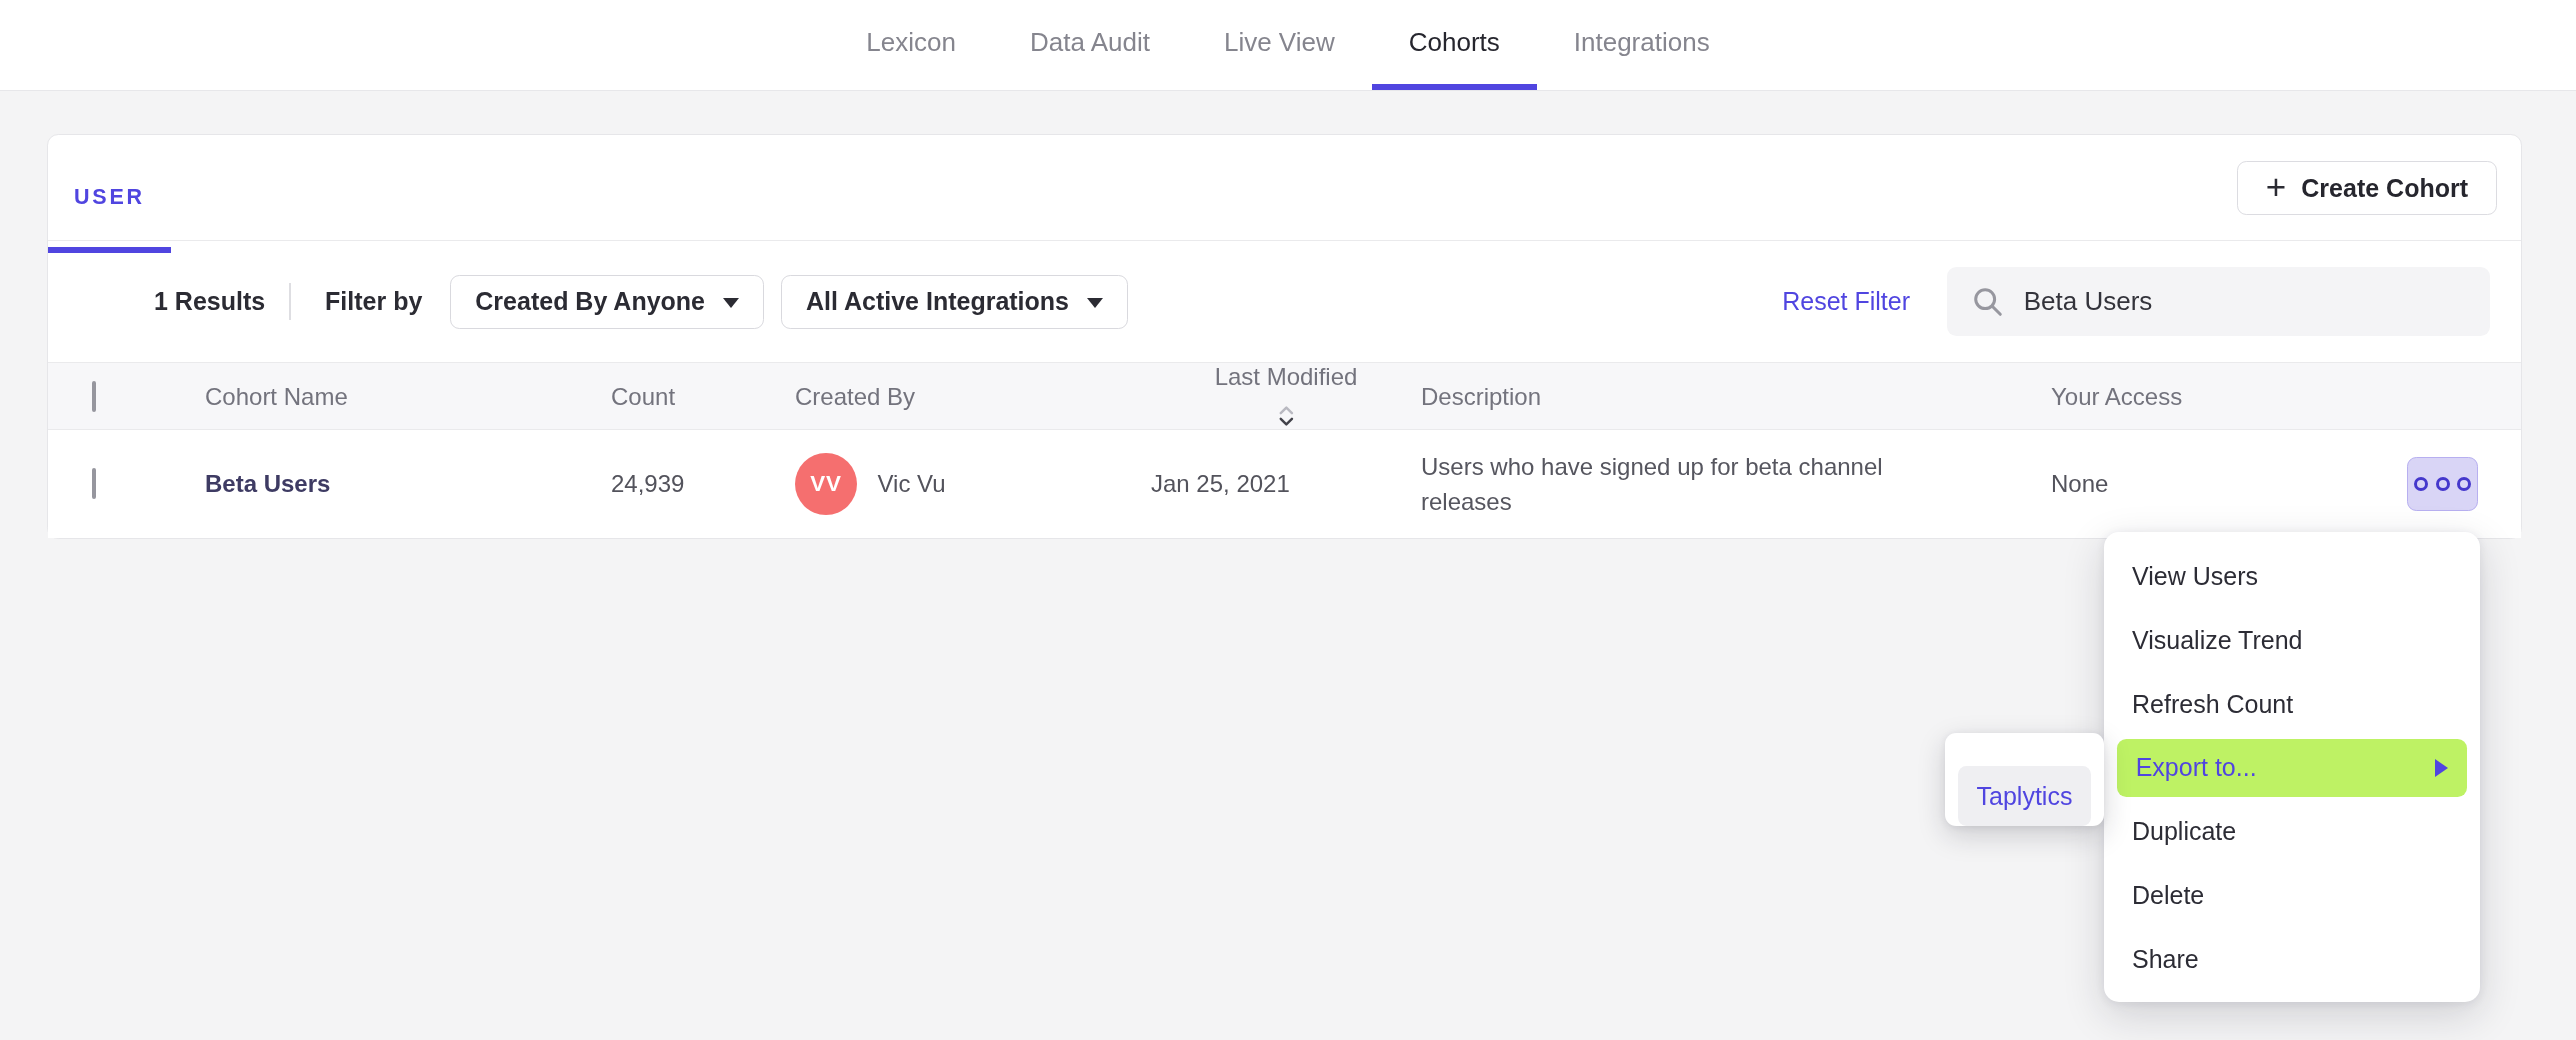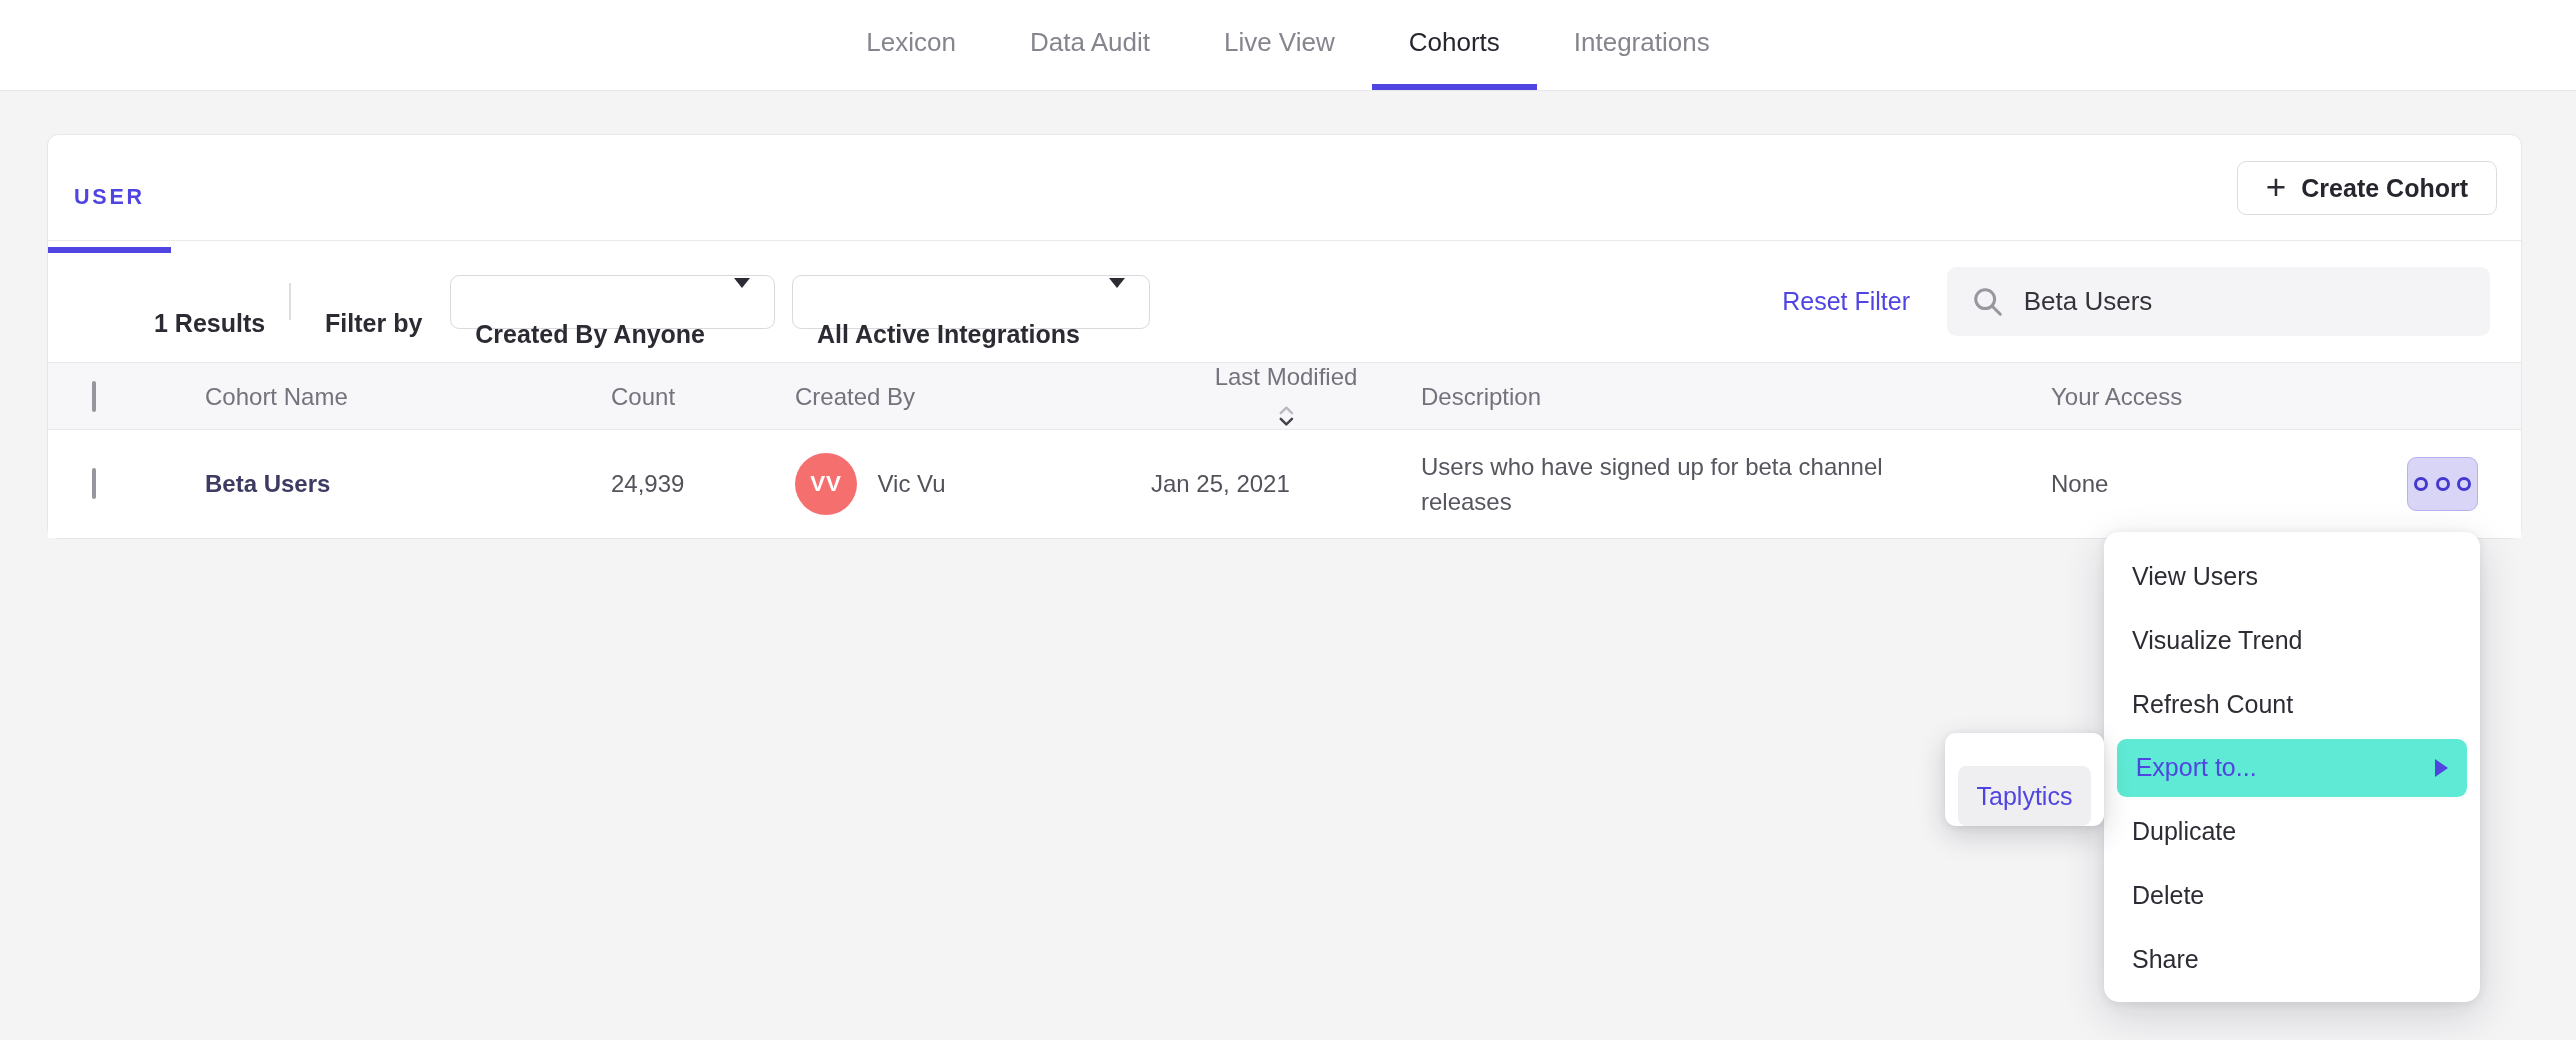--- a/index.html
+++ b/index.html
@@ -45,25 +45,25 @@
     display:flex; align-items:center; gap:15px; cursor:pointer;
   }
   .create-btn .plus { font-size:35px; font-weight:300; color:#2b2b33; line-height:1; margin-top:-3.7px; }
   .create-btn .lbl  { font-size:25px; font-weight:600; color:#26262e; }
 
   
   .filter-row {
     height:121px; display:flex; align-items:center;
     padding:0 31px 0 106px;
   }
-  .f-strong { font-size:25px; font-weight:600; color:#2b2b33; white-space:nowrap;margin-top:44px; }
+  .f-strong { font-size:25px; font-weight:600; color:#2b2b33; white-space:nowrap; }
   .v-divider { width:1.9px; height:37px; background:#dedee2; margin:0 34px 0 24px; }
   .filter-btn {
     height:54px; border:1.9px solid #d9d9de; border-radius:9.3px; background:#fff;
-    display:flex; gap:29px; padding:0 24px; cursor:pointer;
+    display:flex; align-items:center; gap:18px; padding:0 24px; cursor:pointer;
     white-space:nowrap;
   }
   .filter-btn.first { margin-left:28px; }
   .filter-btn.second { margin-left:17px; }
   .caret-down {
     width:0; height:0; border-left:8.4px solid transparent; border-right:8.4px solid transparent;
     border-top:10.3px solid #2b2b33; margin-top:2.8px;
   }
   .f-spacer { flex:1; }
   .reset-link { font-size:25px; font-weight:500; color:#5045e0; cursor:pointer; white-space:nowrap; }
@@ -111,21 +111,21 @@
     background:#fff; border-radius:15px; padding:12px 0;
     box-shadow:0 13px 41px rgba(25,25,45,.16), 0 1.9px 9.3px rgba(25,25,45,.08);
     z-index:10;
   }
   .menu-item {
     height:64px; display:flex; align-items:center; padding:0 28px;
     font-size:25px; color:#2c2c35; cursor:pointer;
   }
   .menu-item.highlight {
     margin:0 13px; padding:0 18.7px; height:58px; margin-top:2.8px; margin-bottom:2.8px;
-    background:#5eead4; border-radius:9.3px; color:#5045e0;
+    background:#bef264; border-radius:9.3px; color:#5045e0;
     justify-content:space-between;
   }
   .arrow-right {
     width:0; height:0; border-top:9.3px solid transparent; border-bottom:9.3px solid transparent;
     border-left:13px solid #5045e0;
   }
 
   
   .submenu {
     position:absolute; left:1945px; top:733px; width:159px; height:93px;

